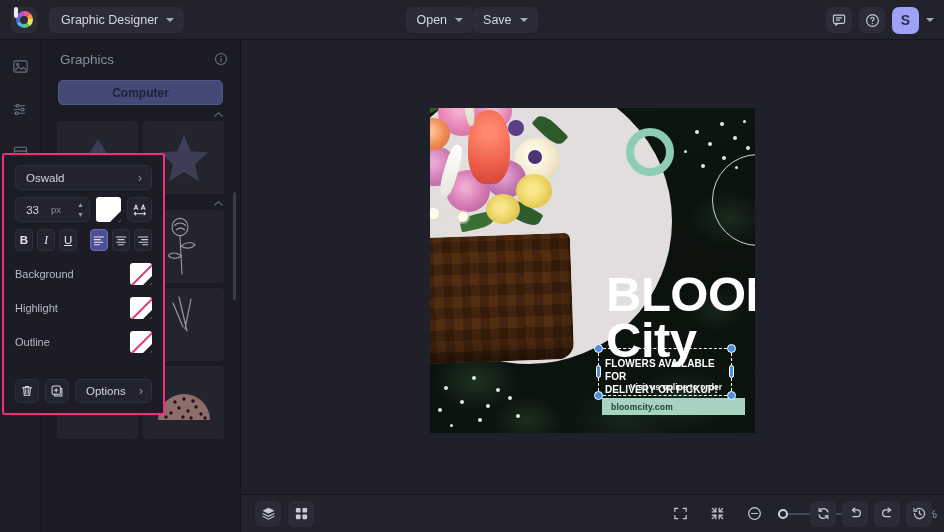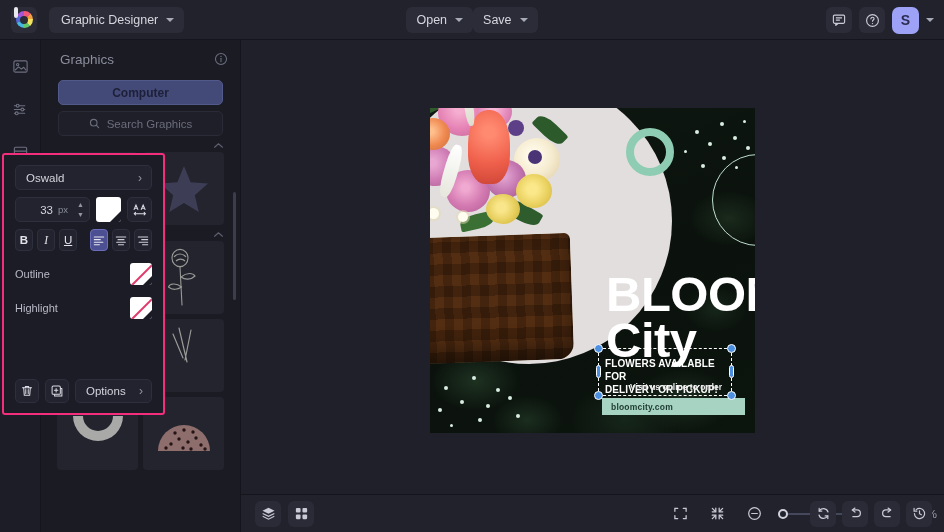--- a/index.html
+++ b/index.html
@@ -253,21 +253,21 @@
   .font-select {
     height: 25px; width: 100%; border-radius: 5px; background: #22232e;
     border: 1px solid #2e2f3c; display: flex; align-items: center;
     justify-content: space-between; padding: 0 9px 0 10px;
     font-size: 11.5px; color: #d3d4dd; cursor: pointer;
   }
   .chev-r { color: #9294a3; font-size: 12px; line-height: 1; }
   .size-field {
     height: 25px; flex: 1; border-radius: 5px; background: #22232e;
     border: 1px solid #2e2f3c; display: flex; align-items: center;
-    justify-content: flex-end; gap: 5px; padding-right: 5px;
+    justify-content: flex-end; gap: 12px; padding-right: 5px;
     font-size: 11.5px; color: #d3d4dd; cursor: text; position: relative;
   }
   .size-unit { font-size: 9.5px; color: #8a8c9a; }
   .spin { display: flex; flex-direction: column; gap: 5px; align-items: center;
           padding-left: 4px; }
   .spin span { font-size: 7px; color: #9294a3; line-height: 5px; cursor: pointer; }
   .swatch-wt {
     width: 25px; height: 25px; border-radius: 3px; background: #fff;
     position: relative; overflow: hidden; cursor: pointer; flex: none;
   }
@@ -400,27 +400,20 @@
         <circle cx="8" cy="8" r="6.3"></circle>
         <path d="M8 7.2v4" stroke-linecap="round"></path>
         <circle cx="8" cy="5" r=".8" fill="#6d6f80" stroke="none"></circle>
       </svg>
     </div>
 
     <div class="computer-btn">
       <span>Computer</span>
     </div>
 
-    <div class="search-box">
-      <svg width="11" height="11" viewBox="0 0 14 14" fill="none" stroke="#6b6d7c" stroke-width="1.4">
-        <circle cx="6" cy="6" r="4.2"></circle>
-          <path d="M9.2 9.2l3 3" stroke-linecap="round"></path>
-      </svg>
-      <span>Search Graphics</span>
-    </div>
 
     <div class="collapse-row">
       <svg width="11" height="7" viewBox="0 0 12 8" fill="none" stroke="#5d5f6e" stroke-width="1.3">
         <path d="M1.5 6L6 2l4.5 4" stroke-linecap="round" stroke-linejoin="round"></path>
       </svg>
     </div>
 
     <div class="thumbs">
       <div class="thumb">
         <svg width="52" height="46" viewBox="0 0 52 46">
@@ -721,25 +714,29 @@
           </svg>
         </div>
         <div class="fmt-btn">
           <svg width="12" height="11" viewBox="0 0 14 12" stroke="#cfd0da" stroke-width="1.25" fill="none" stroke-linecap="round">
             <path d="M1.5 2h11M5.5 5h7M2.5 8h10M6.5 11h6"></path>
           </svg>
         </div>
       </div>
 
       <div class="prop-row">
-        <span class="prop-label">Outline</span>
+        <span class="prop-label">Background</span>
         <span class="swatch-none"></span>
       </div>
       <div class="prop-row">
         <span class="prop-label">Highlight</span>
+        <span class="swatch-none"></span>
+      </div>
+      <div class="prop-row">
+        <span class="prop-label">Outline</span>
         <span class="swatch-none"></span>
       </div>
     </div>
 
     <div class="tp-foot">
       <div class="foot-btn">
         <svg width="14" height="14" viewBox="0 0 16 16" fill="none" stroke="#dcdde6" stroke-width="1.15" stroke-linecap="round">
           <path d="M2.8 4.2h10.4"></path>
           <path d="M6.2 4.2V2.8h3.6v1.4"></path>
           <path d="M4.2 4.2l.7 8.6h6.2l.7-8.6"></path>

